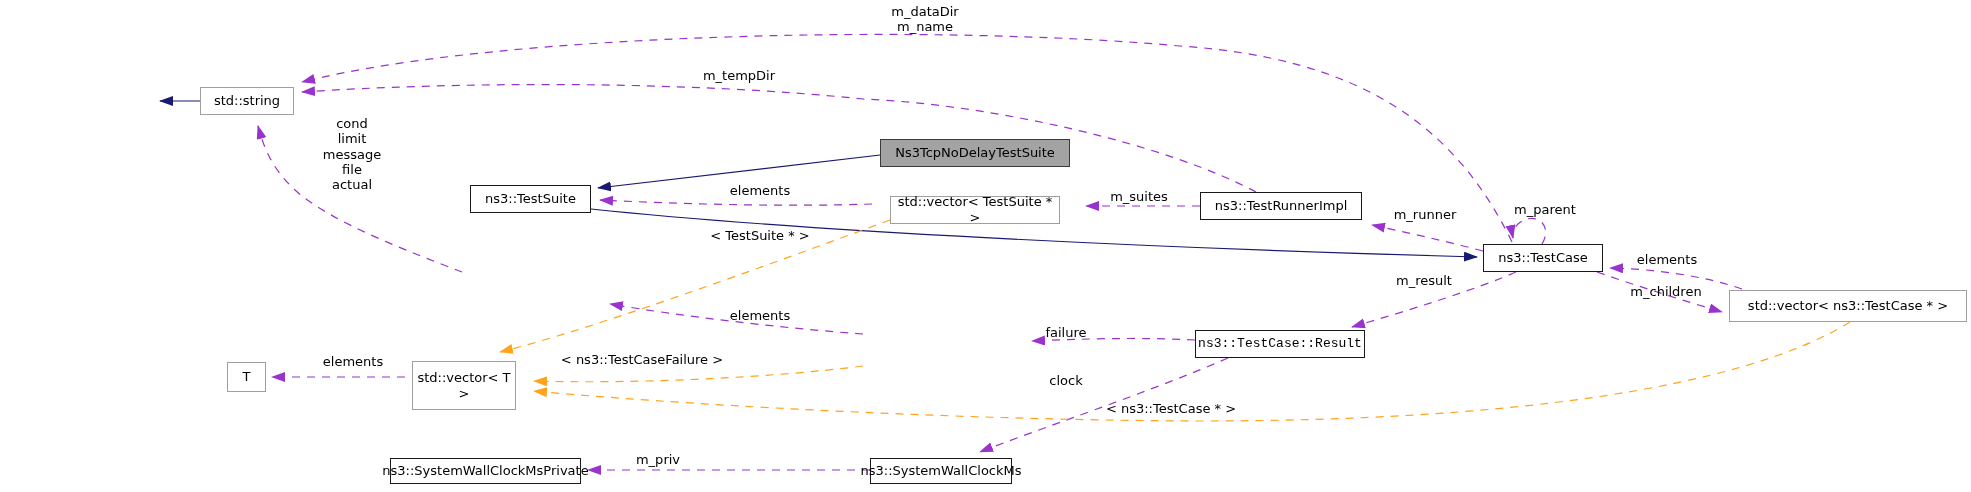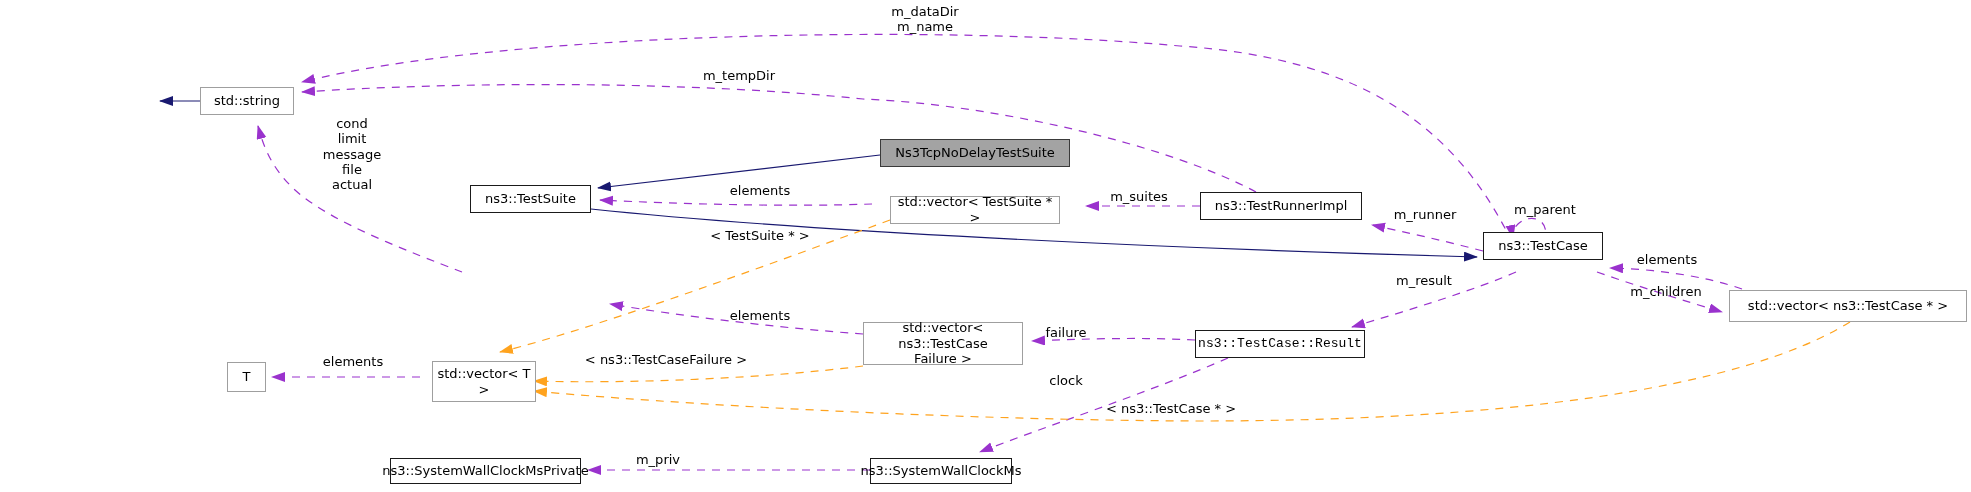--- a/index.html
+++ b/index.html
@@ -60,27 +60,25 @@
     <path class="edge tmpl" d="M 890,220 C 760,268 590,330 500,352" marker-end="url(#arrTmpl)"></path>
     <path class="edge tmpl" d="M 863,366 C 770,378 630,384 534,381" marker-end="url(#arrTmpl)"></path>
     <path class="edge tmpl" d="M 1850,322 C 1740,390 1500,421 1200,421 C 940,420 660,403 534,391" marker-end="url(#arrTmpl)"></path>
   </svg>
 
   <div class="node" style="left:200px;top:87px;width:94px;height:28px;text-align:right;">std::string</div>
   <div class="node main" style="left:880px;top:139px;width:190px;height:28px;">Ns3TcpNoDelayTestSuite</div>
   <div class="node cls" style="left:470px;top:185px;width:121px;height:28px;">ns3::TestSuite</div>
   <div class="node" style="left:872px;top:196px;width:170px;height:28px;margin-left:18px;">std::vector&lt; TestSuite * &gt;</div>
   <div class="node cls" style="left:1200px;top:192px;width:162px;height:28px;">ns3::TestRunnerImpl</div>
-  <div class="node cls" style="left:1483px;top:232px;width:120px;height:28px;">ns3::TestCase</div>
+  <div class="node cls" style="left:1483px;top:244px;width:120px;height:28px;">ns3::TestCase</div>
   <div class="node" style="left:1729px;top:290px;width:238px;height:32px;">std::vector&lt; ns3::TestCase * &gt;</div>
-  <div class="node" style="left:863px;top:322px;width:160px;height:43px;">std::vector&lt; ns3::TestCase
-Failure &gt;</div>
   <div class="node cls" style="left:1195px;top:330px;width:170px;height:28px;font-family:Liberation Mono, monospace;">ns3::TestCase::Result</div>
   <div class="node" style="left:227px;top:362px;width:39px;height:30px;">T</div>
-  <div class="node" style="left:432px;top:361px;width:104px;height:41px;">std::vector&lt; T &gt;</div>
+  <div class="node" style="left:412px;top:361px;width:104px;height:49px;">std::vector&lt; T &gt;</div>
   <div class="node cls" style="left:390px;top:458px;width:191px;height:26px;">ns3::SystemWallClockMsPrivate</div>
   <div class="node cls" style="left:870px;top:458px;width:142px;height:26px;">ns3::SystemWallClockMs</div>
 
   <div class="elabel" style="left:925px;top:4px;">m_dataDir
 m_name</div>
   <div class="elabel" style="left:739px;top:68px;">m_tempDir</div>
   <div class="elabel" style="left:352px;top:116px;">cond
 limit
 message
 file
@@ -88,19 +86,19 @@
   <div class="elabel" style="left:760px;top:183px;">elements</div>
   <div class="elabel" style="left:760px;top:228px;">&lt; TestSuite * &gt;</div>
   <div class="elabel" style="left:1139px;top:189px;">m_suites</div>
   <div class="elabel" style="left:1425px;top:207px;">m_runner</div>
   <div class="elabel" style="left:1545px;top:202px;">m_parent</div>
   <div class="elabel" style="left:1667px;top:252px;">elements</div>
   <div class="elabel" style="left:1666px;top:284px;">m_children</div>
   <div class="elabel" style="left:1424px;top:273px;">m_result</div>
   <div class="elabel" style="left:760px;top:308px;">elements</div>
   <div class="elabel" style="left:1066px;top:325px;">failure</div>
-  <div class="elabel" style="left:642px;top:352px;margin-left:24px;">&lt; ns3::TestCaseFailure &gt;</div>
+  <div class="elabel" style="left:642px;top:352px;">&lt; ns3::TestCaseFailure &gt;</div>
   <div class="elabel" style="left:353px;top:354px;">elements</div>
   <div class="elabel" style="left:1066px;top:373px;">clock</div>
   <div class="elabel" style="left:1171px;top:401px;">&lt; ns3::TestCase * &gt;</div>
   <div class="elabel" style="left:658px;top:452px;">m_priv</div>
 
 </div>
 
 </body></html>

